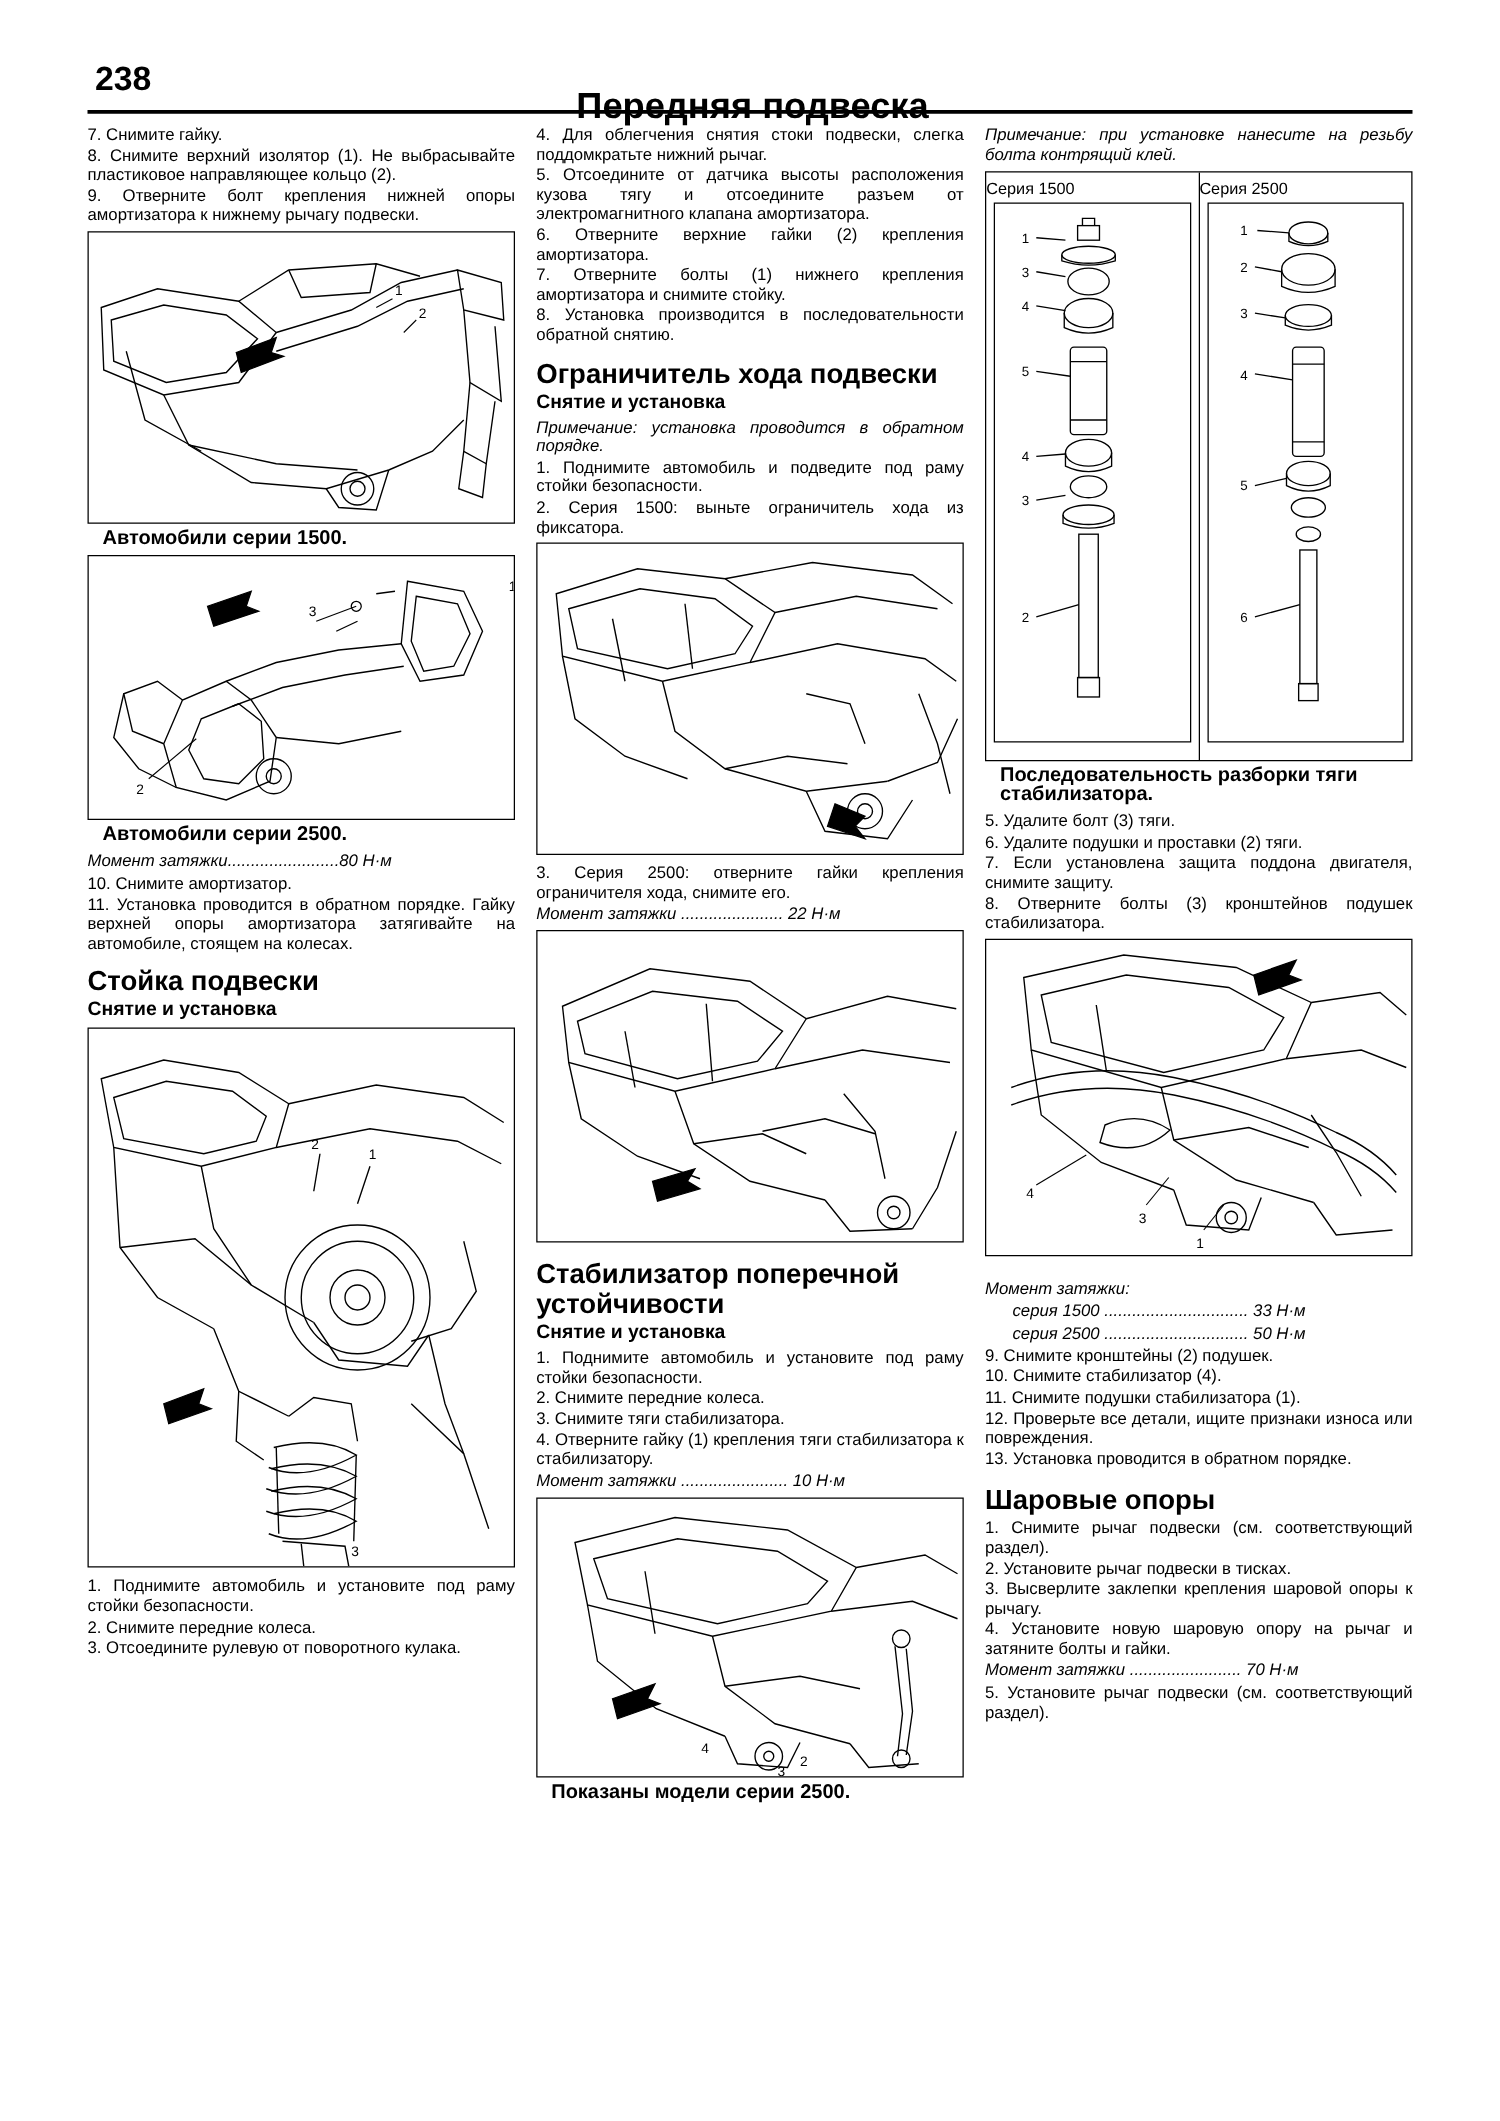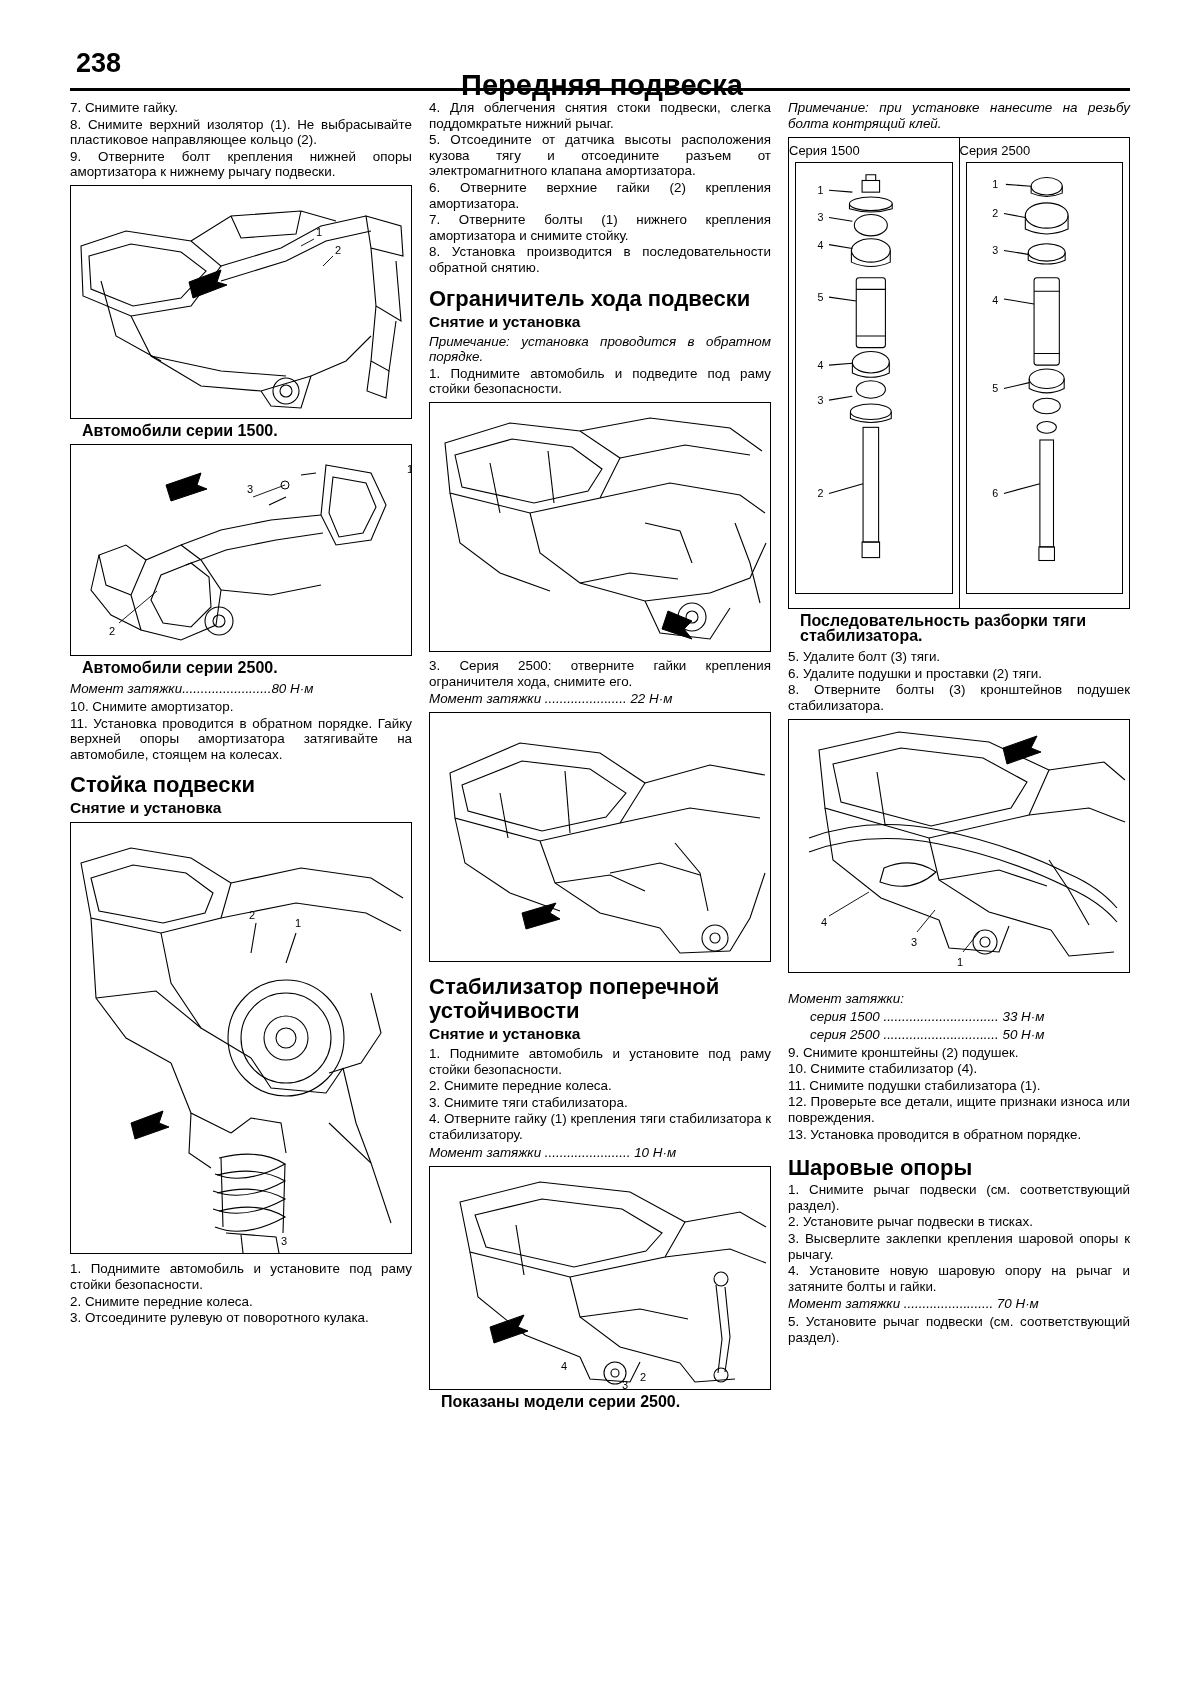--- a/index.html
+++ b/index.html
@@ -209,20 +209,21 @@
       <p>4. Для облегчения снятия стоки подвески, слегка поддомкратьте нижний рычаг.</p>
       <p>5. Отсоедините от датчика высоты расположения кузова тягу и отсоедините разъем от электромагнитного клапана амортизатора.</p>
       <p>6. Отверните верхние гайки (2) крепления амортизатора.</p>
       <p>7. Отверните болты (1) нижнего крепления амортизатора и снимите стойку.</p>
       <p>8. Установка производится в последовательности обратной снятию.</p>
 
       <h2>Ограничитель хода подвески</h2>
       <h3>Снятие и установка</h3>
       <p class="it">Примечание: установка проводится в обратном порядке.</p>
       <p>1. Поднимите автомобиль и подведите под раму стойки безопасности.</p>
+      <p>2. Серия 1500: выньте ограничитель хода из фиксатора.</p>
 
       <div class="fig" style="height:248px;">
         <svg viewBox="0 0 340 248" preserveAspectRatio="none">
           <g stroke="#000" fill="none" stroke-width="1.1">
             <path d="M15 40 L80 20 L150 28 L190 55 L170 95 L100 110 L20 90 Z"></path>
             <path d="M25 52 L82 36 L142 44 L172 66 L158 88 L104 100 L32 84 Z"></path>
             <path d="M150 28 L220 15 L300 25 L332 48"></path>
             <path d="M170 95 L240 80 L310 92 L335 110"></path>
             <path d="M190 55 L255 42 L320 52"></path>
             <path d="M100 110 L110 150 L150 180 L215 198 L280 190"></path>
@@ -380,20 +381,21 @@
               <text x="26" y="236" font-size="11" font-family="Liberation Sans" fill="#000">5</text>
               <text x="26" y="344" font-size="11" font-family="Liberation Sans" fill="#000">6</text>
             </svg>
           </div>
         </div>
       </div>
       <div class="caption">Последовательность разборки тяги стабилизатора.</div>
 
       <p>5. Удалите болт (3) тяги.</p>
       <p>6. Удалите подушки и проставки (2) тяги.</p>
+      <p>7. Если установлена защита поддона двигателя, снимите защиту.</p>
       <p>8. Отверните болты (3) кронштейнов подушек стабилизатора.</p>
 
       <div class="fig" style="height:252px;">
         <svg viewBox="0 0 340 252" preserveAspectRatio="none">
           <g stroke="#000" fill="none" stroke-width="1.1">
             <path d="M30 30 L110 12 L200 22 L260 50 L240 95 L140 118 L36 88 Z"></path>
             <path d="M44 44 L112 28 L194 38 L238 62 L222 88 L142 106 L52 82 Z"></path>
             <path d="M260 50 L315 42 L336 60"></path>
             <path d="M240 95 L300 88 L336 102"></path>
 

